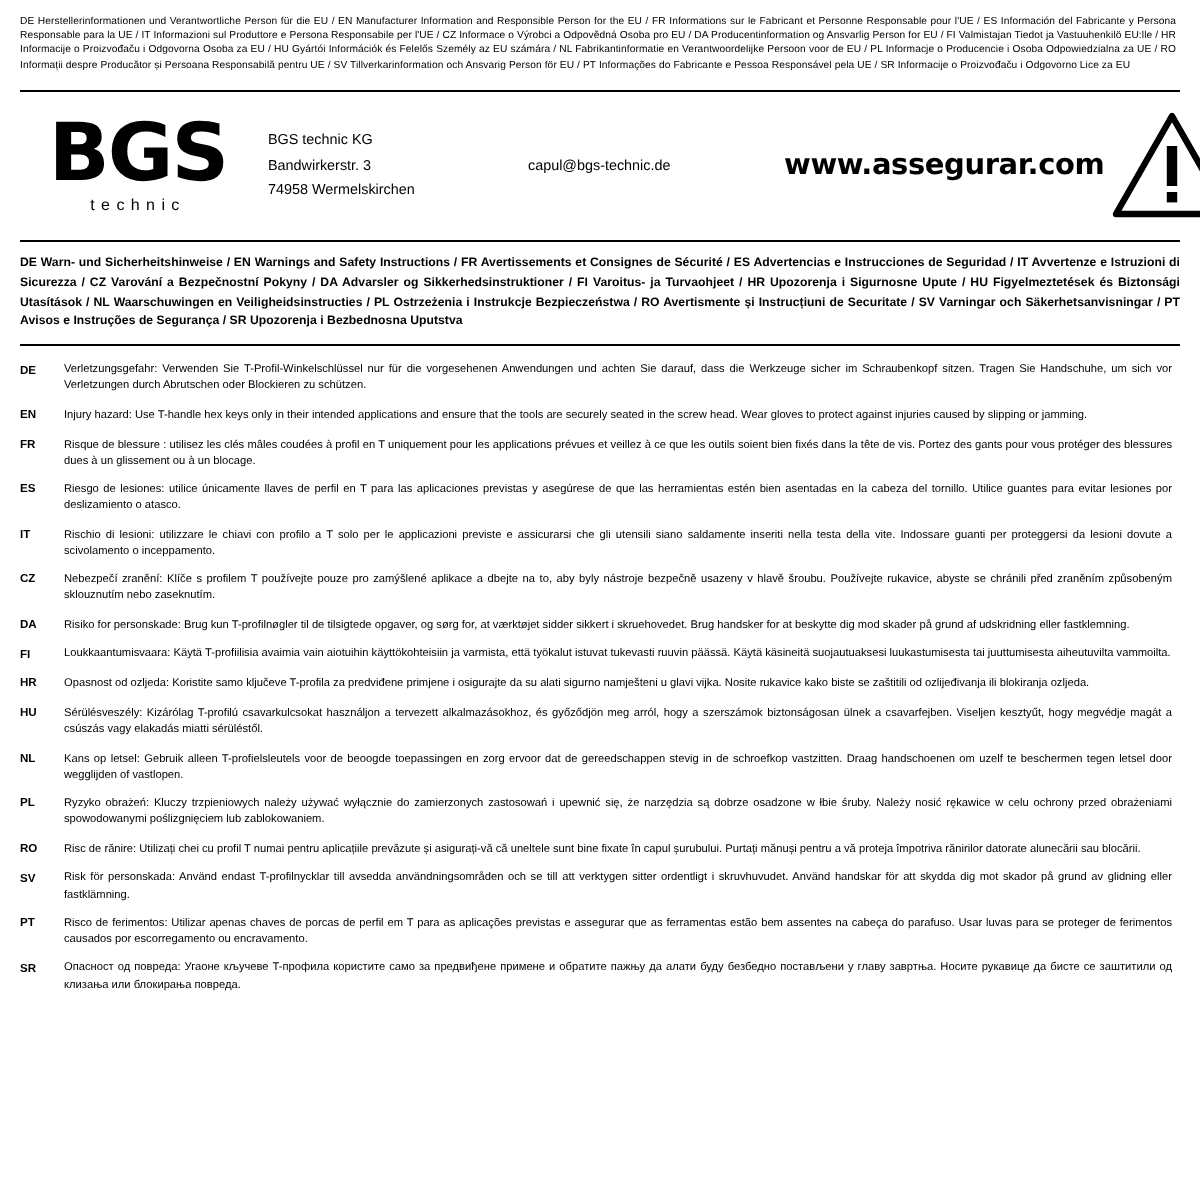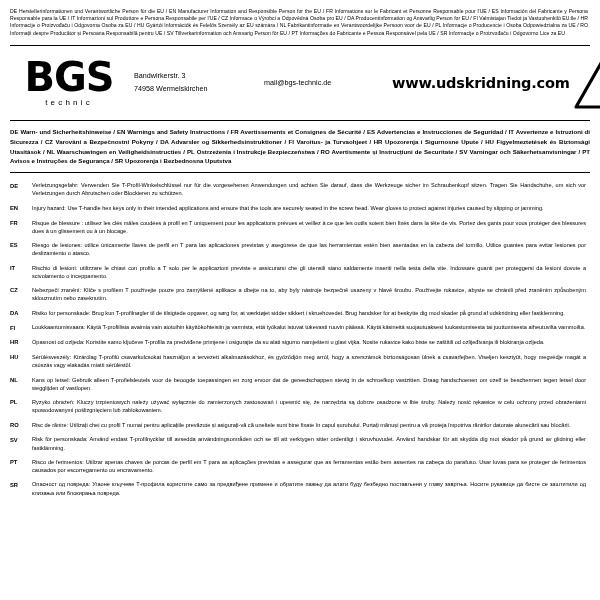--- a/index.html
+++ b/index.html
@@ -134,29 +134,30 @@
   <div class="top-note">DE Herstellerinformationen und Verantwortliche Person für die EU  /  EN Manufacturer Information and Responsible Person for the EU  /  FR Informations sur le Fabricant et Personne Responsable pour l'UE  /  ES Información del Fabricante y Persona Responsable para la UE  /  IT Informazioni sul Produttore e Persona Responsabile per l'UE  /  CZ Informace o Výrobci a Odpovědná Osoba pro EU  /  DA Producentinformation og Ansvarlig Person for EU  /  FI Valmistajan Tiedot ja Vastuuhenkilö EU:lle  /  HR Informacije o Proizvođaču i Odgovorna Osoba za EU  /  HU Gyártói Információk és Felelős Személy az EU számára  /  NL Fabrikantinformatie en Verantwoordelijke Persoon voor de EU  /  PL Informacje o Producencie i Osoba Odpowiedzialna za UE  /  RO Informații despre Producător și Persoana Responsabilă pentru UE  /  SV Tillverkarinformation och Ansvarig Person för EU  /  PT Informações do Fabricante e Pessoa Responsável pela UE  /  SR Informacije o Proizvođaču i Odgovorno Lice za EU</div>
 
   <div class="band">
 
     <div class="logo-box">
       <div class="logo-main">BGS</div>
       <div class="logo-sub">technic</div>
     </div>
 
     <div class="addr">
+      <div>BGS technic KG</div>
       <div>Bandwirkerstr. 3</div>
       <div>74958 Wermelskirchen</div>
     </div>
 
     <div class="contact">
-      <div>mail@bgs-technic.de</div>
-    </div>
-
-    <div class="web">www.udskridning.com</div>
+      <div>capul@bgs-technic.de</div>
+    </div>
+
+    <div class="web">www.assegurar.com</div>
 
     <div class="warn-box">
       <svg class="warn-svg" width="60" height="54" viewBox="0 0 60 54" aria-hidden="true">
         <path d="M30 2 L58 51 L2 51 Z" fill="#ffffff" stroke="#000000" stroke-width="3.2" stroke-linejoin="round"></path>
         <rect x="27.4" y="17" width="5.2" height="20" fill="#000000"></rect>
         <rect x="27.4" y="40" width="5.2" height="5.2" fill="#000000"></rect>
       </svg>
     </div>
 
   </div>

